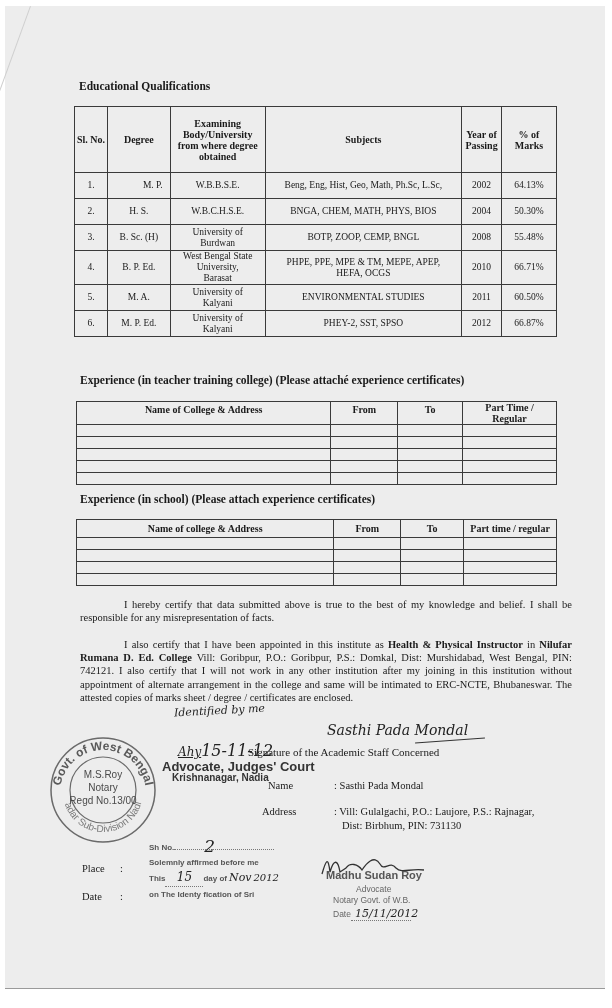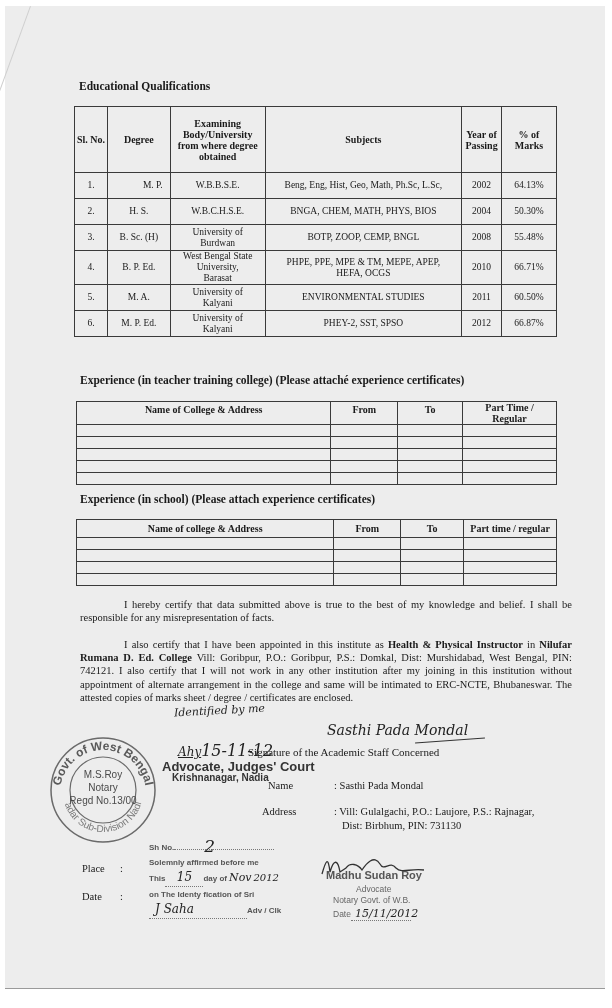--- a/index.html
+++ b/index.html
@@ -237,21 +237,20 @@
 <div class="abs label" style="left:82px; top:863px;">Place</div>
 <div class="abs label" style="left:120px; top:863px;">:</div>
 <div class="abs label" style="left:82px; top:891px;">Date</div>
 <div class="abs label" style="left:120px; top:891px;">:</div>
 
 <div class="abs stamp-text" style="left:149px; top:840px; width:150px; font-size:8px; color:#555; line-height:15px;">
   <div><span>Sh No.</span><span style="border-bottom:1px dotted #777; display:inline-block; width:100px; position:relative;"><span class="sig-hand" style="position:absolute; left:30px; top:-10px; font-size:17px; font-weight:normal; color:#222;">2</span></span></div>
   <div>Solemnly affirmed before me</div>
   <div><span>This</span><span style="border-bottom:1px dotted #777; display:inline-block; width:38px; text-align:center;"><span class="sig-hand" style="font-size:12px; font-weight:normal; color:#222;">15</span></span><span>day of</span><span class="sig-hand" style="font-size:11px; font-weight:normal; color:#222; margin:0 2px;">Nov</span><span class="sig-hand" style="font-size:10px; font-weight:normal; color:#222;">2012</span></div>
   <div>on The Identy fication of Sri</div>
-  <div><span style="border-bottom:1px dotted #777; display:inline-block; width:92px; padding-left:6px;"><span class="sig-hand" style="font-size:12px; font-weight:normal; color:#222;">J Saha</span></span><span>Adv / Clk</span></div>
 </div>
 
 <div class="abs" style="left:318px; top:850px; width:110px; height:40px;">
   <svg width="110" height="30" viewBox="0 0 110 30">
     <path d="M4 24 C 8 10, 10 6, 12 22 C 16 8, 20 10, 22 22 L 28 18 C 32 12, 40 14, 44 20 C 48 14, 56 4, 62 14 C 66 22, 72 10, 78 18 C 84 24, 92 18, 106 20" fill="none" stroke="#333" stroke-width="1.3"></path>
   </svg>
 </div>
 <div class="abs stamp-text" style="left:326px; top:869px; font-size:11px; color:#555;">Madhu Sudan Roy</div>
 <div class="abs stamp-text" style="left:356px; top:884px; font-size:8.5px; color:#666; font-weight:normal;">Advocate</div>
 <div class="abs stamp-text" style="left:333px; top:895px; font-size:8.5px; color:#666; font-weight:normal;">Notary Govt. of W.B.</div>

